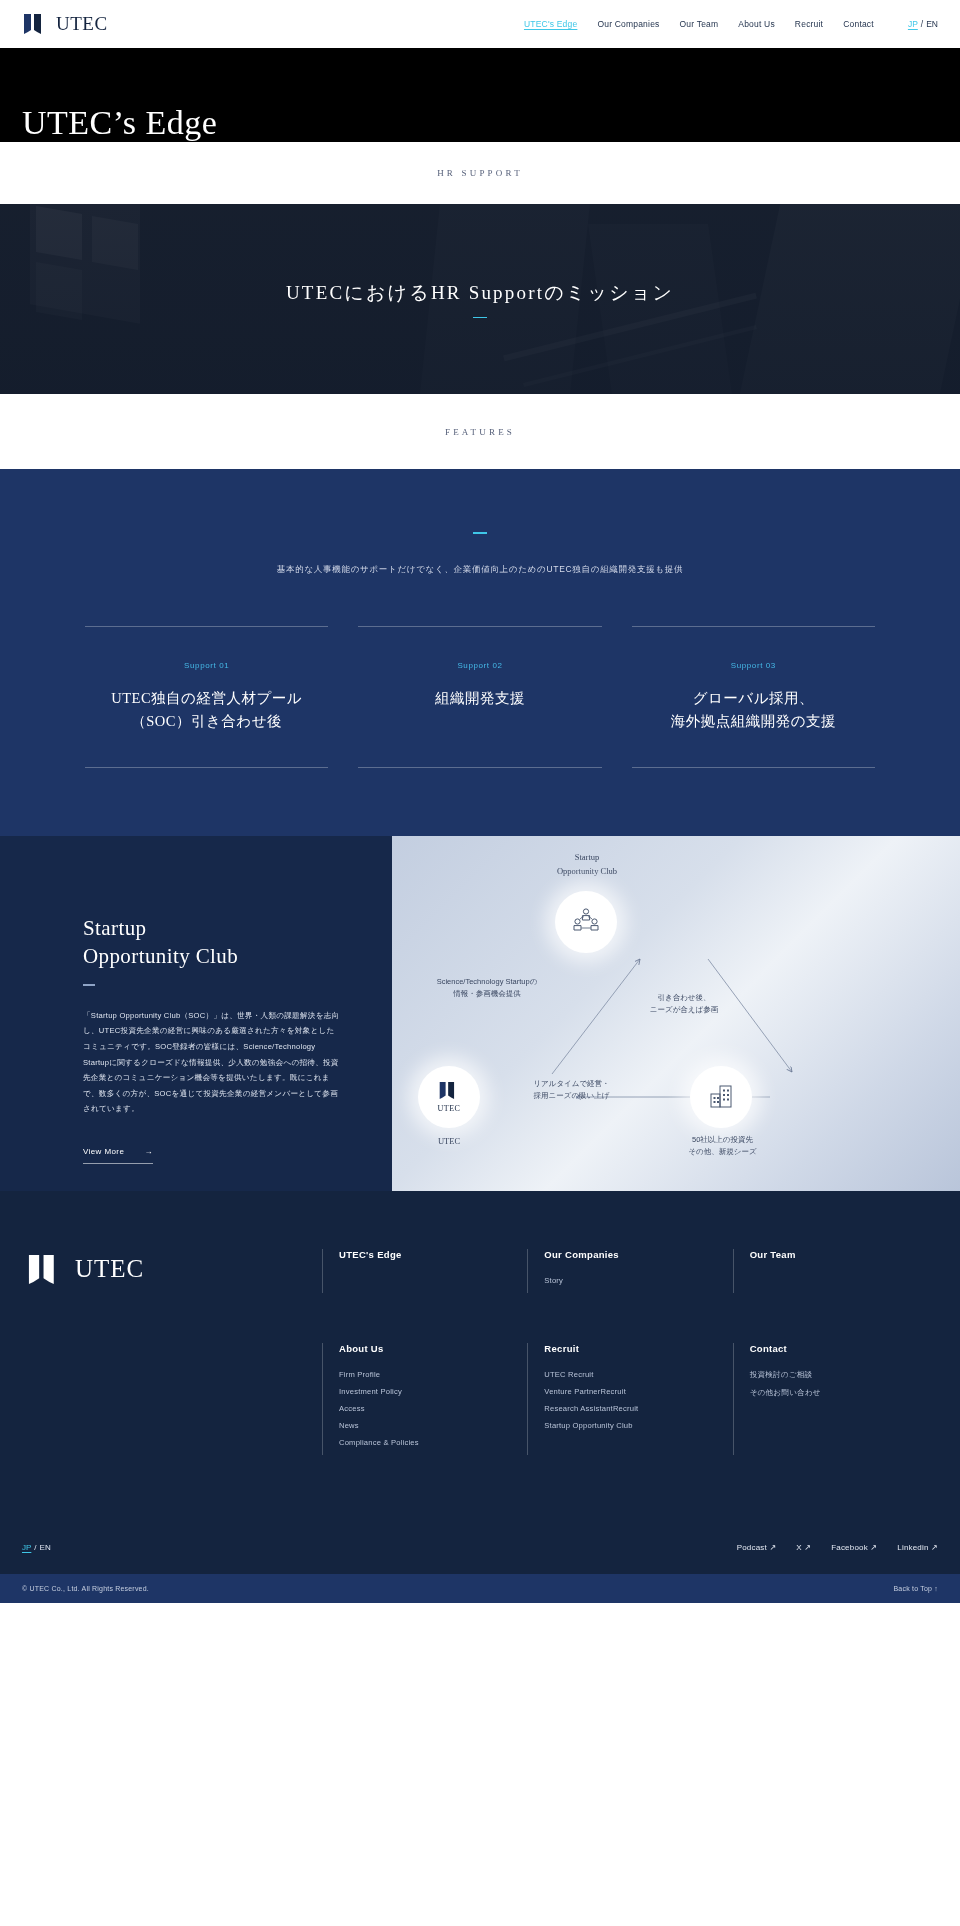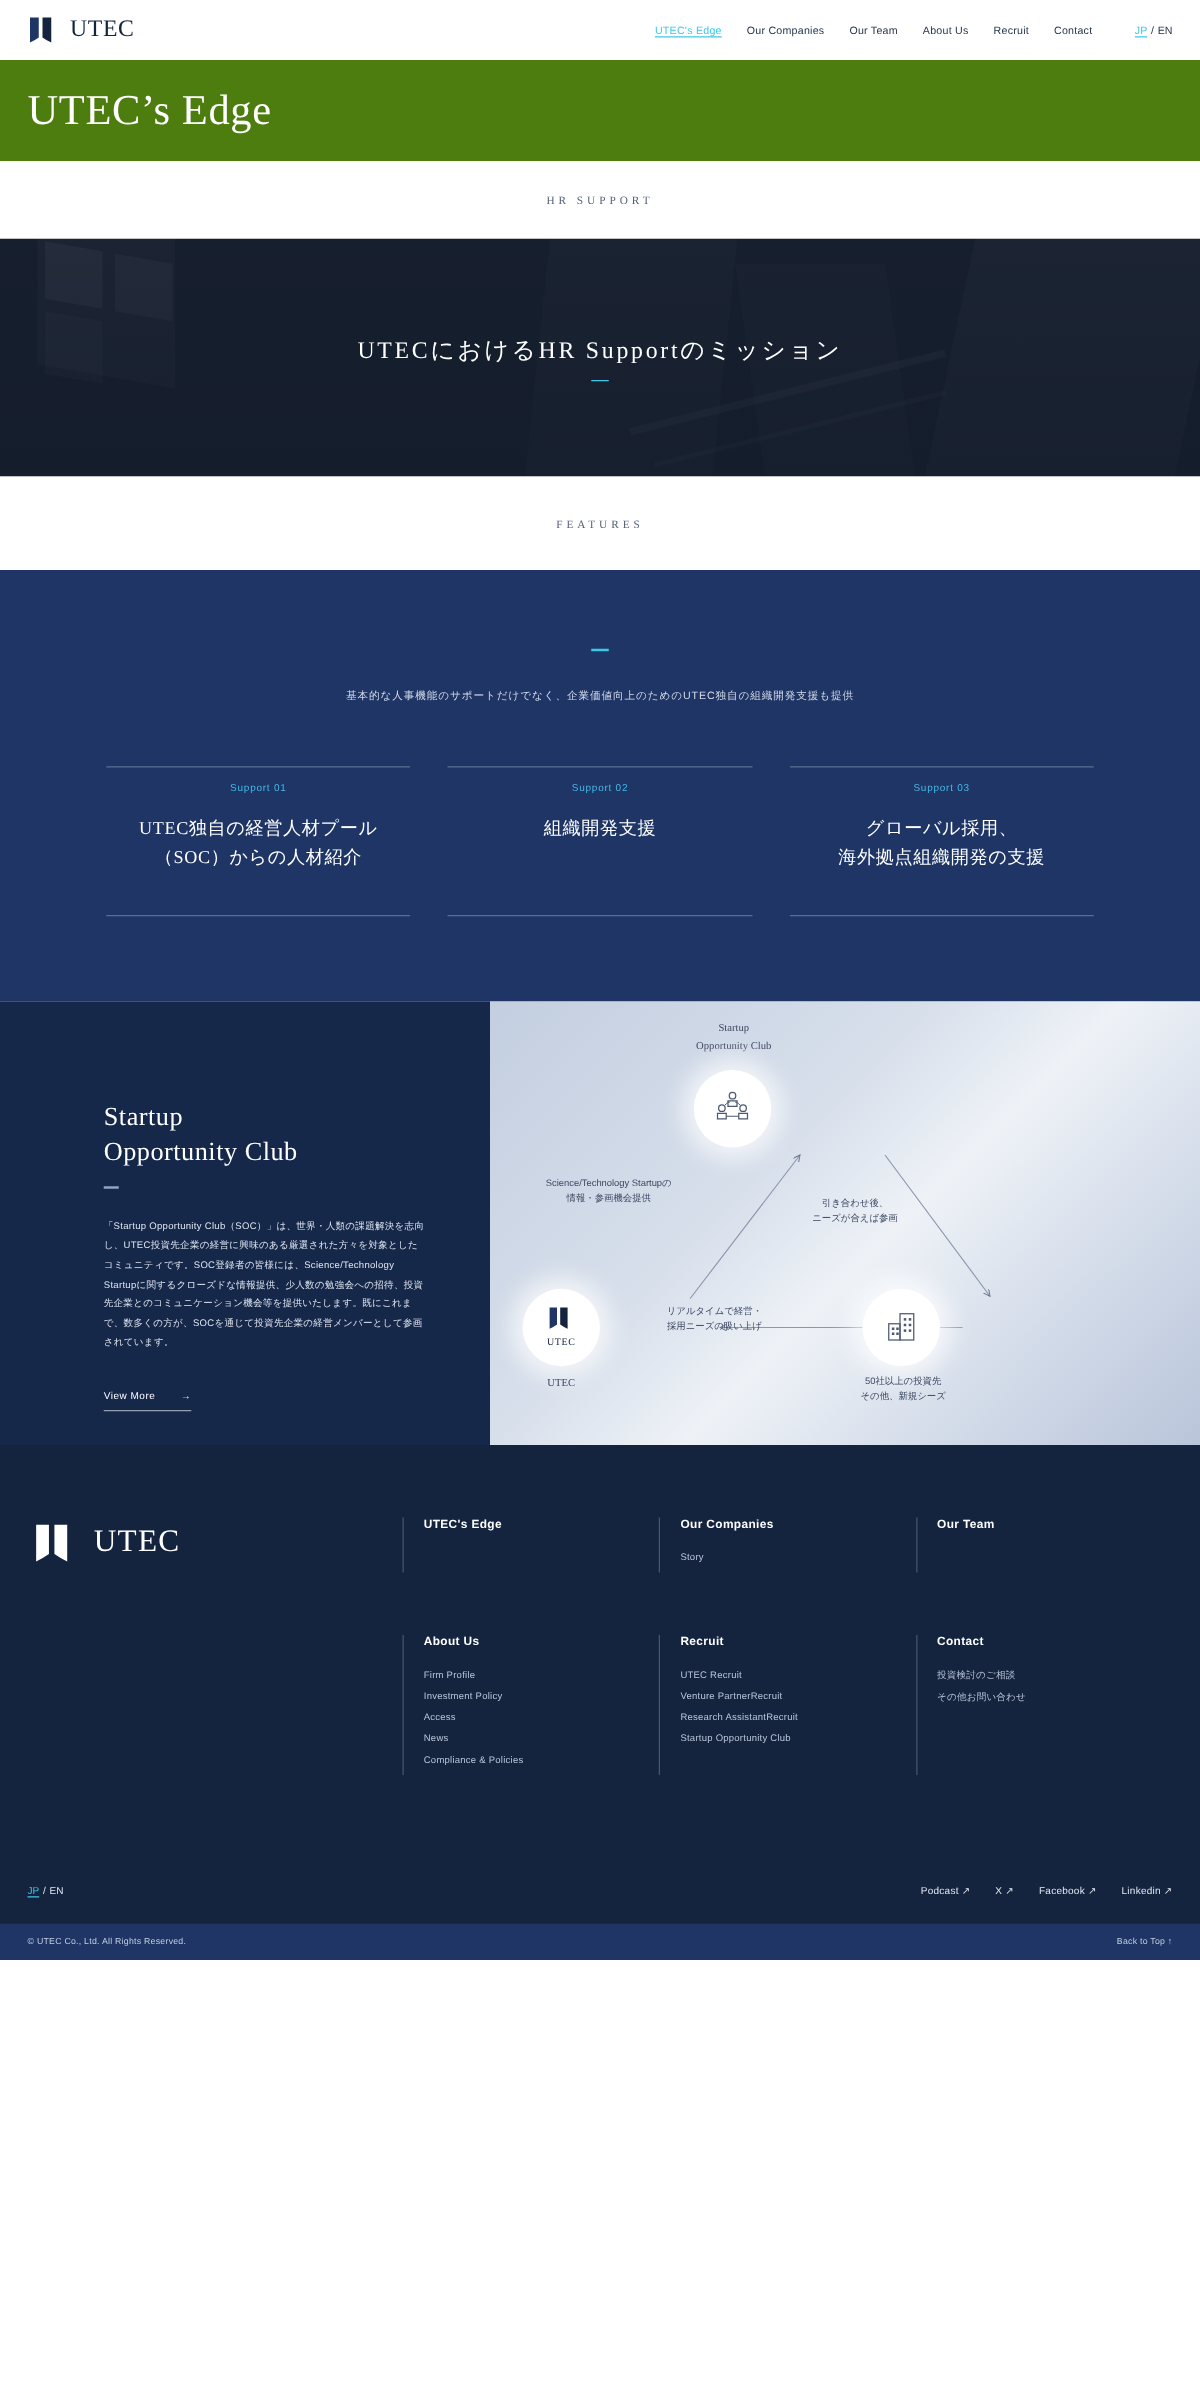--- a/index.html
+++ b/index.html
@@ -20,21 +20,21 @@
   .logo-mark { width:26px; height:22px; position:relative; display:block; }
   .logo-text { font-family:"Liberation Serif", serif; font-size:19px; letter-spacing:0.5px; color:#14243f; }
   .nav { display:flex; align-items:center; gap:20px; }
   .nav-item { font-size:8.5px; color:#25354f; letter-spacing:0.2px; cursor:pointer; white-space:nowrap; }
   .nav-item.active { color:#3fc7e8; text-decoration:underline; text-underline-offset:2px; }
   .lang { display:flex; align-items:center; gap:3px; font-size:8.5px; color:#25354f; margin-left:14px; }
   .lang .jp { color:#3fc7e8; text-decoration:underline; text-underline-offset:2px; }
 
   
   .page-hero {
-    height:81px; background:#4d7c0f; display:flex; align-items:center; padding:0 22px;
+    height:94px; background:#000000; display:flex; align-items:flex-end; padding:0 22px;
   }
   .page-hero h1 { font-family:"Liberation Serif", serif; font-weight:400; color:#fff; font-size:34px; letter-spacing:0.5px; }
 
   
   .label-band { height:62px; display:flex; align-items:center; justify-content:center; background:#fff; }
   .section-label {
     font-family:"Liberation Serif", serif; font-size:9px; letter-spacing:3.2px;
     color:#56607a;
   }
 
@@ -56,21 +56,21 @@
 
   
   .features { background:#1e3566; padding:52px 0 68px; }
   .features-head { text-align:center; }
   .features-title { font-family:"Liberation Serif", serif; font-size:20px; color:#fff; letter-spacing:2px; }
   .features-desc { margin-top:30px; font-size:8.5px; color:#d6dceb; letter-spacing:0.7px; }
   .cards { display:flex; gap:30px; padding:0 85px; margin-top:50px; }
   .card {
     flex:1; border-top:1px solid rgba(255,255,255,0.28);
     border-bottom:1px solid rgba(255,255,255,0.28);
-    padding:12px 6px 34px; text-align:center; cursor:pointer;
+    padding:34px 6px 34px; text-align:center; cursor:pointer;
     min-height:118px;
   }
   .card-kicker { font-size:8px; color:#45b8e6; letter-spacing:0.6px; }
   .card-title {
     font-family:"Liberation Serif", serif; margin-top:17px;
     font-size:14.5px; color:#fff; line-height:1.6; letter-spacing:0.5px;
   }
 
   
   .soc { display:flex; background:#16284a; min-height:355px; }
@@ -193,21 +193,21 @@
 <div class="features">
   <div class="features-head">
     <div class="dash"></div>
     <div class="features-desc">基本的な人事機能のサポートだけでなく、企業価値向上のためのUTEC独自の組織開発支援も提供</div>
   </div>
   <div class="cards">
     <div class="card">
       <div class="card-kicker">Support 01</div>
       <div class="card-title">
         <div>UTEC独自の経営人材プール</div>
-        <div>（SOC）からの人材紹介</div>
+        <div>（SOC）引き合わせ後</div>
       </div>
     </div>
     <div class="card">
       <div class="card-kicker">Support 02</div>
       <div class="card-title">
         <div>組織開発支援</div>
       </div>
     </div>
     <div class="card">
       <div class="card-kicker">Support 03</div>

